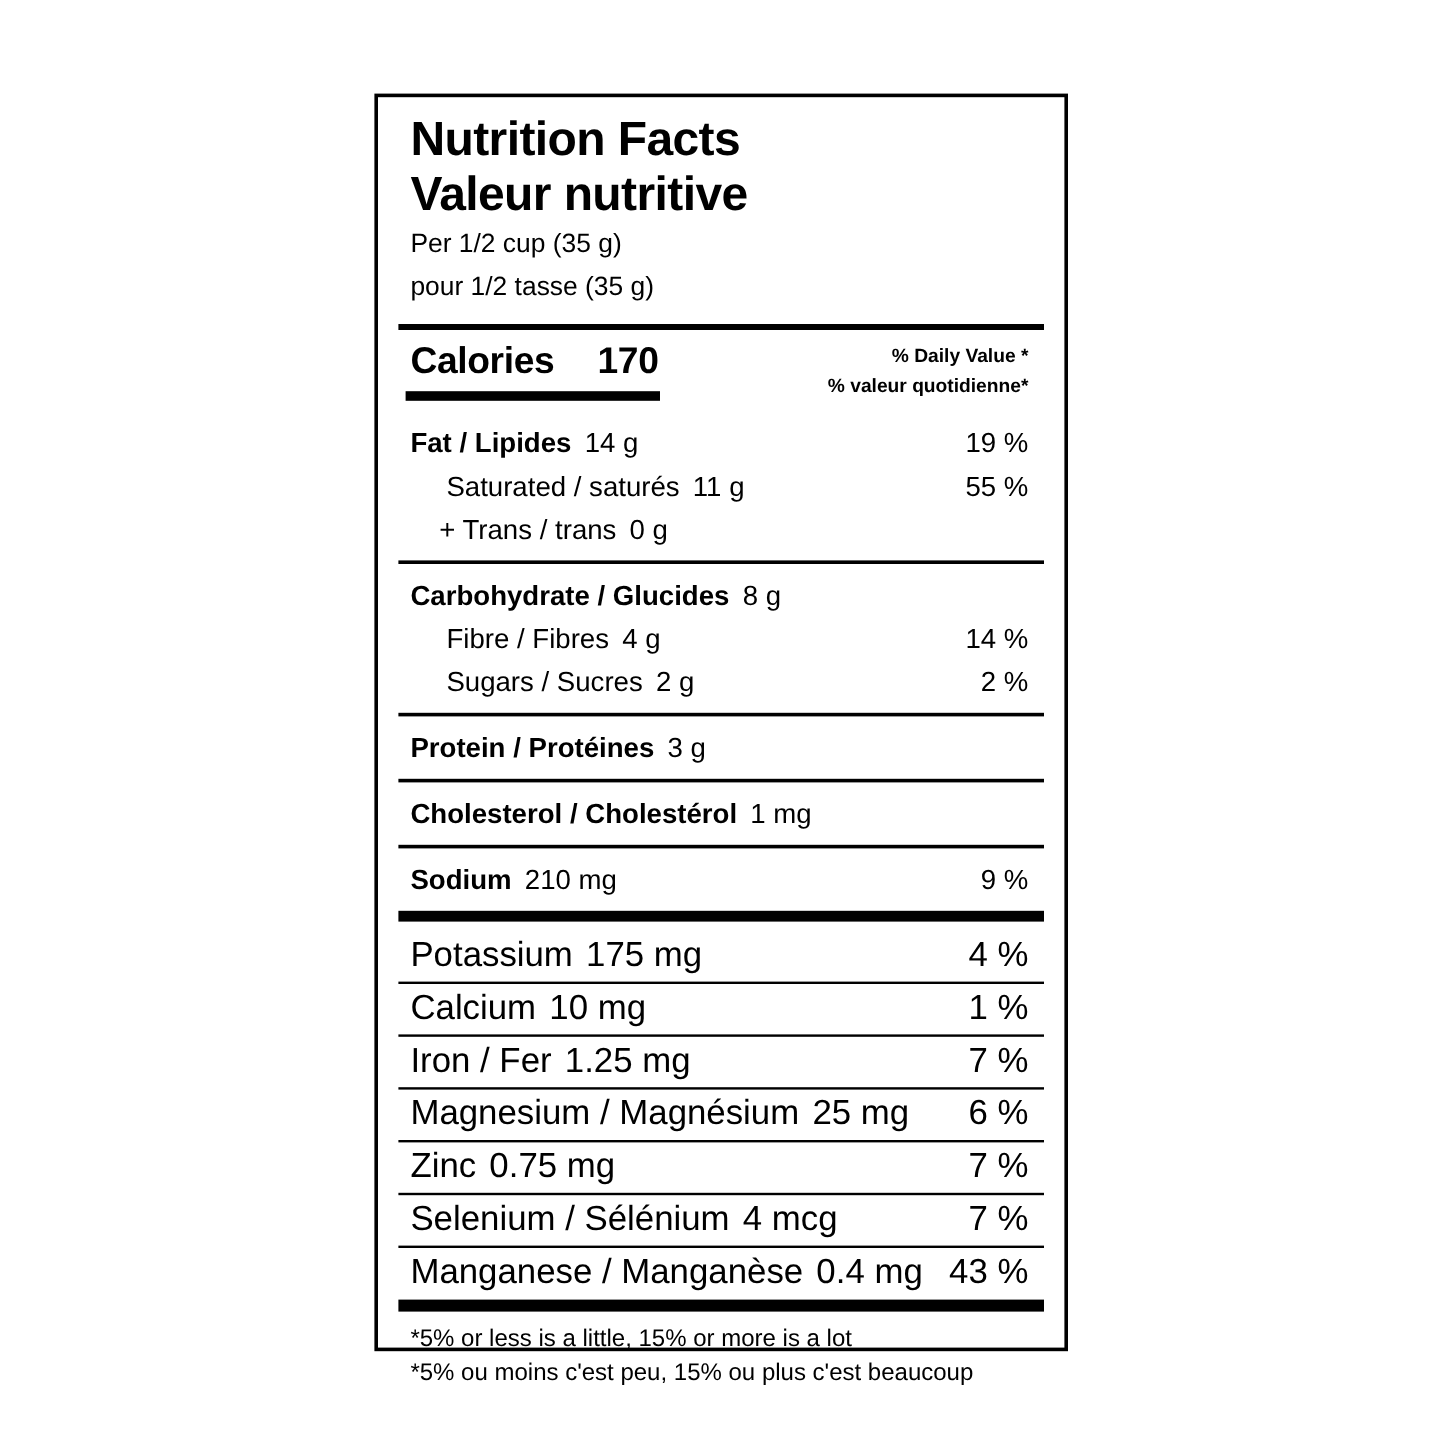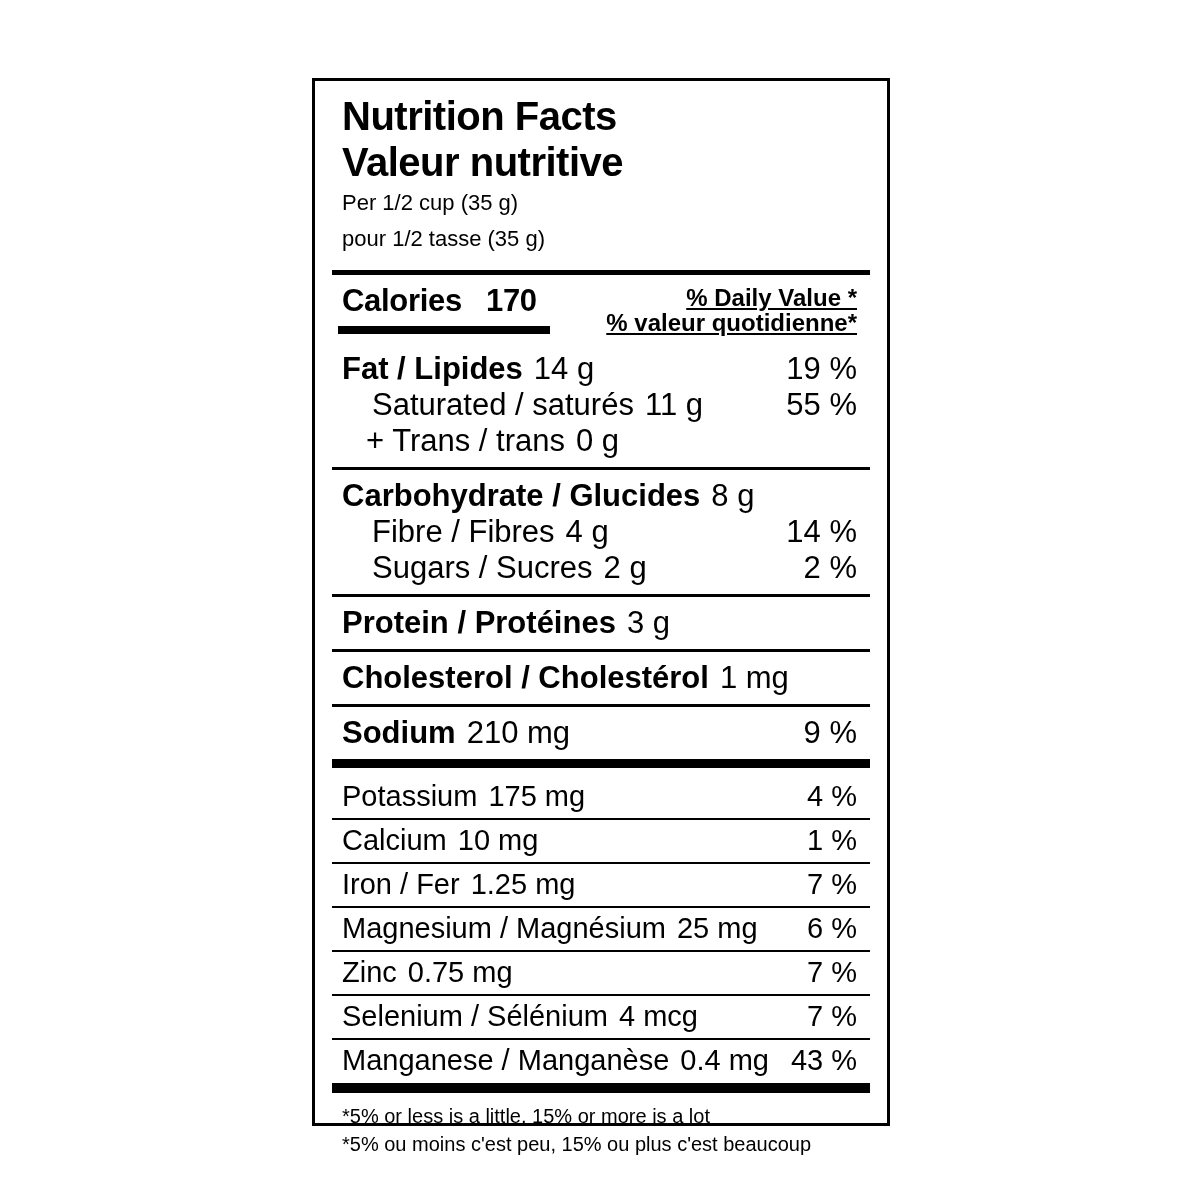--- a/index.html
+++ b/index.html
@@ -30,28 +30,28 @@
   .rule-thin { height: 3px; }
   .rule-thick { height: 9px; }
 
   
   .calories-section {
     display: flex; justify-content: space-between; align-items: flex-start;
     padding: 8px 0 0 0; margin-bottom: 16px;
   }
   .calories-left { padding-left: 10px; }
   .calories-line { font-size: 31px; font-weight: bold; letter-spacing: -0.3px; }
-  .calories-value { margin-left: 24px; }
+  .calories-value { margin-left: 36px; }
   .calories-underline { height: 8px; background: #000; width: 212px; margin-top: 7px; margin-left: -4px; }
-  .dv-header { text-align: right; font-size: 24px; font-weight: bold; line-height: 25px; padding-right: 13px; padding-top: 2px; text-decoration: underline; }
+  .dv-header { text-align: right; font-size: 16px; font-weight: bold; line-height: 25px; padding-right: 13px; padding-top: 2px; }
 
   
   .row {
     display: flex; justify-content: space-between; align-items: baseline;
-    font-size: 31px; line-height: 36px;
+    font-size: 23px; line-height: 36px;
     padding: 0 13px 0 10px;
   }
   .row .amount { margin-left: 11px; font-weight: normal; }
   .row .nutrient b { font-weight: bold; }
   .row.indent { padding-left: 40px; }
   .row .dv { text-align: right; white-space: nowrap; }
 
   .sep { margin: 8px 0; }
 
   

